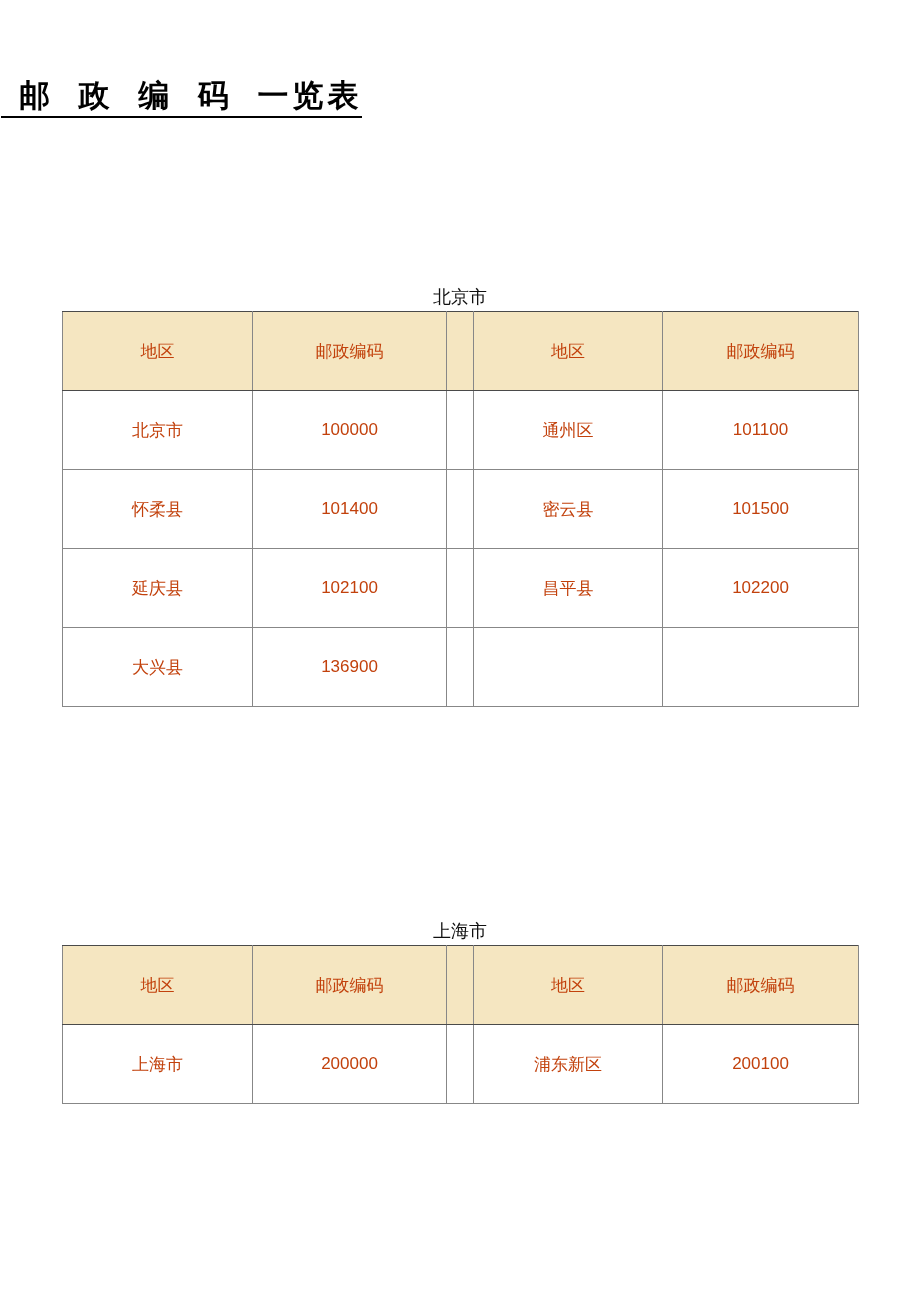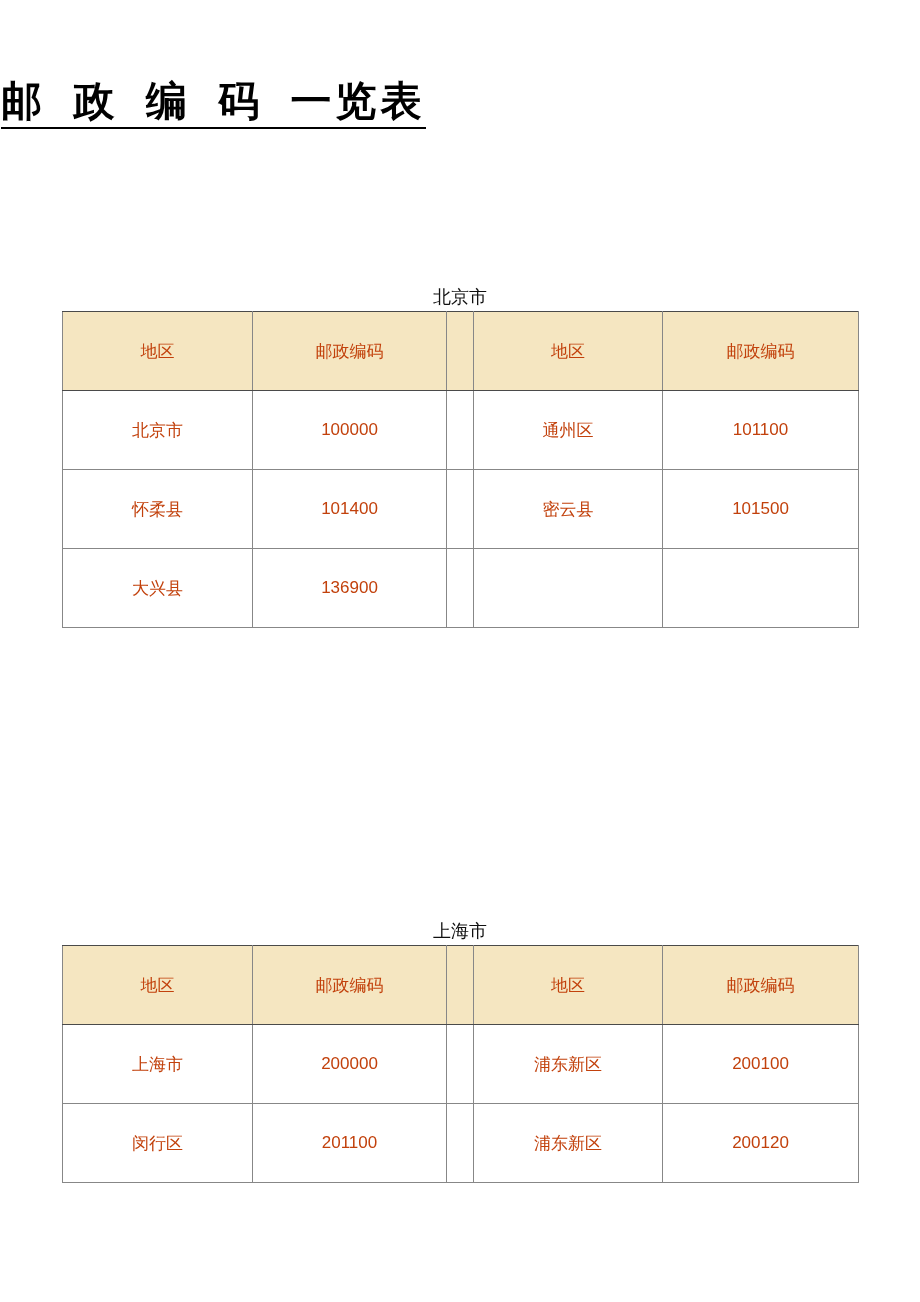--- a/index.html
+++ b/index.html
@@ -13,29 +13,30 @@
     position: relative;
     overflow: hidden;
     font-family: "Liberation Sans", sans-serif;
     color: var(--text, #111);
   }
   .doc-title {
     position: absolute;
     left: 1px;
     top: 79px;
     margin: 0;
-    font-size: 41px;
+    font-size: 31px;
     font-weight: bold;
     letter-spacing: 4px;
     word-spacing: 12px;
     line-height: 1.1;
     color: #000;
     border-bottom: 2px solid #000;
     padding-bottom: 3px;
     white-space: nowrap;
+    padding-left: 18px;
   }
   .caption {
     position: absolute;
     left: 62px;
     width: 796px;
     text-align: center;
     font-size: 18px;
     line-height: 20px;
     color: #101010;
   }
@@ -96,20 +97,27 @@
           <td>101100</td>
         </tr>
         <tr>
           <td>怀柔县</td>
           <td>101400</td>
           <td></td>
           <td>密云县</td>
           <td>101500</td>
         </tr>
         <tr>
+          <td>延庆县</td>
+          <td>102100</td>
+          <td></td>
+          <td>昌平县</td>
+          <td>102200</td>
+        </tr>
+        <tr>
           <td>大兴县</td>
           <td>136900</td>
           <td></td>
           <td></td>
           <td></td>
         </tr>
       </tbody>
     </table>
     <div class="caption" style="top: 921px;">上海市</div>
     <table class="postal" style="top: 945px;">
@@ -130,22 +138,15 @@
         </tr>
       </thead>
       <tbody>
         <tr>
           <td>上海市</td>
           <td>200000</td>
           <td></td>
           <td>浦东新区</td>
           <td>200100</td>
         </tr>
-        <tr>
-          <td>闵行区</td>
-          <td>201100</td>
-          <td></td>
-          <td>浦东新区</td>
-          <td>200120</td>
-        </tr>
       </tbody>
     </table>
   </div>
 
 </body></html>

